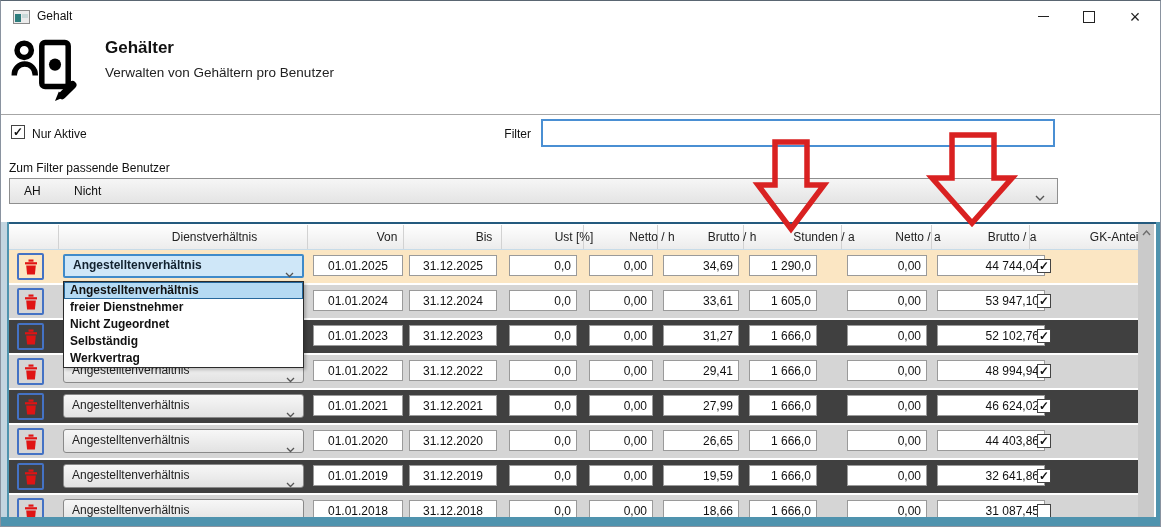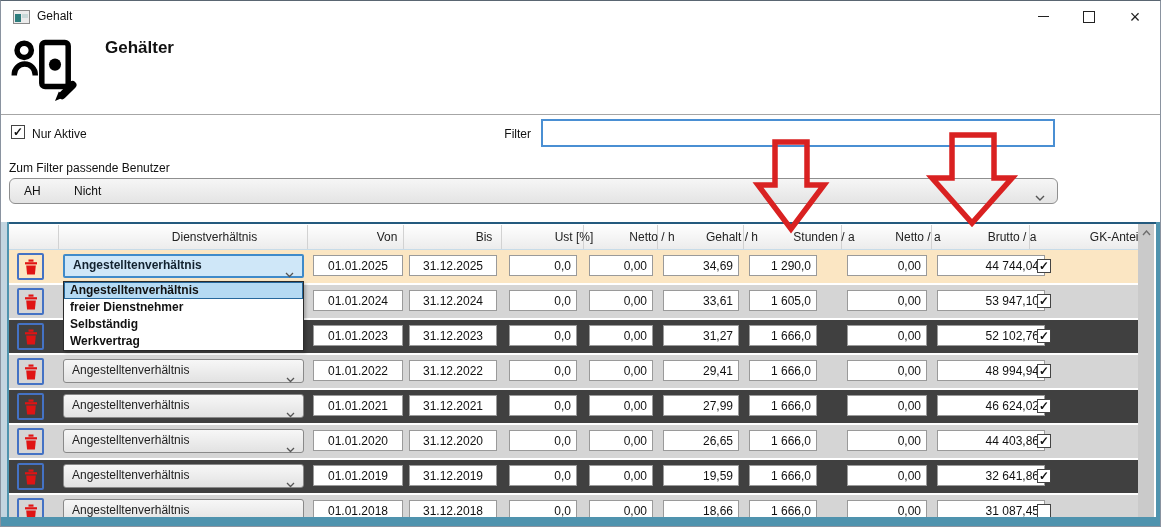--- a/index.html
+++ b/index.html
@@ -28,21 +28,21 @@
       font-weight:bold;font-size:11px;line-height:12px;display:inline-block;}
   .nur-aktive-cb{position:absolute;left:10px;top:124px;width:14px;height:14px;line-height:13px;font-size:12px;}
   .nur-aktive-label{position:absolute;left:31px;top:126px;font-size:12px;color:#111;}
   .filter-label{position:absolute;left:470px;top:126px;width:60px;text-align:right;font-size:12px;color:#111;}
   .filter-input{position:absolute;left:540px;top:118px;width:514px;height:28px;box-sizing:border-box;
       border:2px solid #4a8fd3;background:#fff;font-size:12px;padding:0 6px;outline:none;font-family:inherit;}
 
   
   .user-label{position:absolute;left:8px;top:160px;font-size:12px;color:#111;}
   .user-combo{position:absolute;left:8px;top:177px;width:1049px;height:26px;box-sizing:border-box;
-      border:1px solid #8f8f8f;background:linear-gradient(#f6f6f6,#e4e4e4);border-radius:6px;}
+      border:1px solid #8f8f8f;background:linear-gradient(#f6f6f6,#e4e4e4);border-radius:0;}
   .user-code{position:absolute;left:14px;top:5px;font-size:12px;color:#111;}
   .user-name{position:absolute;left:64px;top:5px;font-size:12px;color:#111;}
   .user-combo .chev{position:absolute;right:12px;top:9px;}
 
   
   .table-topline{position:absolute;left:8px;top:221px;width:1148px;height:2px;background:#245a7e;}
   .thead{position:absolute;left:8px;top:223px;width:1129px;height:26px;
       background:linear-gradient(#ffffff,#ececec);border-bottom:1px solid #c7dbe8;box-sizing:border-box;}
   .hcell{position:absolute;top:0;height:14px;line-height:26px;text-align:center;font-size:12px;color:#222;margin-left:32px;}
   .sep{position:absolute;top:1px;width:1px;height:24px;background:#d2d2d2;}
@@ -118,20 +118,21 @@
     <svg width="66" height="64" viewBox="0 0 60 58">
       <circle cx="12" cy="12" r="6.5" fill="none" stroke="#000" stroke-width="5"></circle>
       <path d="M3 35 v-1 a9.5 9.5 0 0 1 19 0 v1" fill="none" stroke="#000" stroke-width="5"></path>
       <rect x="28" y="5" width="24" height="40" rx="3" fill="none" stroke="#000" stroke-width="5"></rect>
       <circle cx="40" cy="25" r="5.5" fill="#000"></circle>
       <path d="M46.5 53 L56 43.5" stroke="#000" stroke-width="7" stroke-linecap="round"></path>
       <path d="M40 58 L43.5 49.5 48.5 54.5 Z" fill="#000"></path>
     </svg>
   </span>
   <div class="page-title">Gehälter</div>
+  <div class="page-subtitle">Verwalten von Gehältern pro Benutzer</div>
   <div class="hdr-divider"></div>
 
   <span class="cb nur-aktive-cb">✓</span>
   <span class="nur-aktive-label">Nur Aktive</span>
   <span class="filter-label">Filter</span>
   <input class="filter-input" value="" style="">
 
   <div class="user-label">Zum Filter passende Benutzer</div>
   <div class="user-combo">
     <span class="user-code">AH</span>
@@ -153,21 +154,21 @@
     <i class="sep" style="left:648px"></i>
     <i class="sep" style="left:734px"></i>
     <i class="sep" style="left:832px"></i>
     <i class="sep" style="left:922px"></i>
     <i class="sep" style="left:1020px"></i>
     <span class="hcell" style="left:49px;width:249px">Dienstverhältnis</span>
     <span class="hcell" style="left:298px;width:96px">Von</span>
     <span class="hcell" style="left:394px;width:98px">Bis</span>
     <span class="hcell" style="left:492px;width:82px">Ust [%]</span>
     <span class="hcell" style="left:574px;width:74px">Netto / h</span>
-    <span class="hcell" style="left:648px;width:86px">Gehalt / h</span>
+    <span class="hcell" style="left:648px;width:86px">Brutto / h</span>
     <span class="hcell" style="left:734px;width:98px">Stunden / a</span>
     <span class="hcell" style="left:832px;width:90px">Netto / a</span>
     <span class="hcell" style="left:922px;width:98px">Brutto / a</span>
     <span class="hcell" style="left:1020px;width:109px">GK-Anteil</span>
   </div>
 
   <div class="tbody">
       <div class="trow selected">
     <button class="trash-btn">
       <svg width="14" height="16" viewBox="0 0 14 16">
@@ -385,20 +386,21 @@
         </svg>
     </span>
   </div>
   <div class="strip-left"></div>
   <div class="strip-right"></div>
   <div class="strip-bottom"></div>
 
   <div class="dd-list">
     <div class="dd-item selected">Angestelltenverhältnis</div>
     <div class="dd-item">freier Dienstnehmer</div>
+    <div class="dd-item">Nicht Zugeordnet</div>
     <div class="dd-item">Selbständig</div>
     <div class="dd-item">Werkvertrag</div>
   </div>
 
   <svg class="annot" viewBox="0 0 1161 527">
     <polygon points="774,141 806,141 806,184 823,184 790,228 757,184 774,184" fill="none" stroke="#d92121" stroke-width="5.5" stroke-linejoin="miter"></polygon>
     <polygon points="951,134 993,134 993,177 1011,177 971,222 931,177 951,177" fill="none" stroke="#d92121" stroke-width="5.5" stroke-linejoin="miter"></polygon>
   </svg>
 
 </div>

